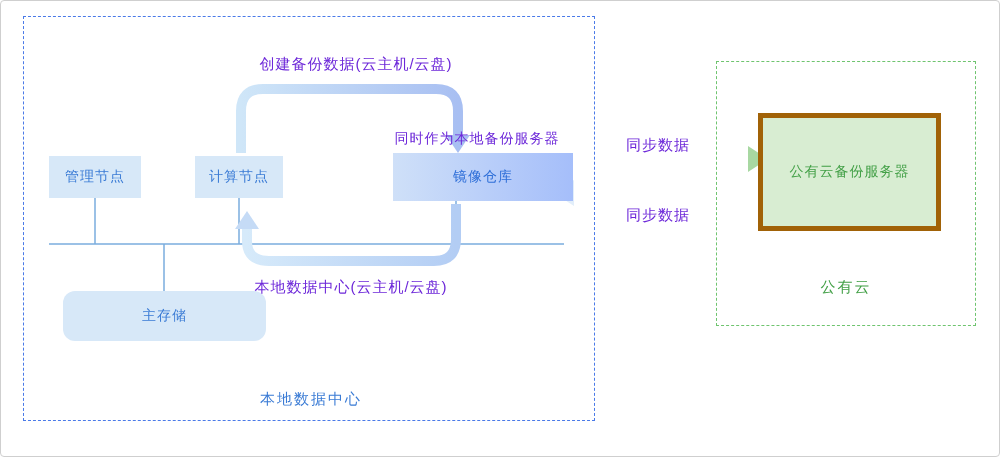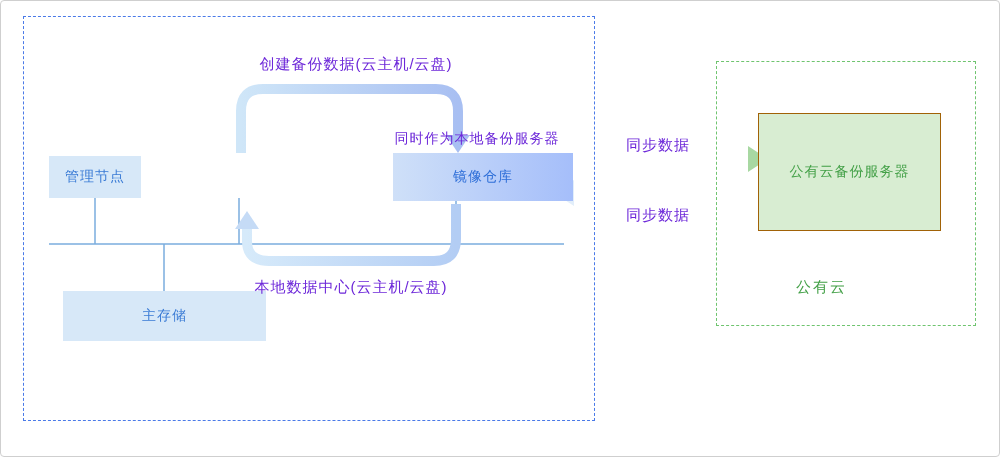--- a/index.html
+++ b/index.html
@@ -43,43 +43,43 @@
     letter-spacing: 1px;
   }
   .node.mgmt    { left: 48px;  top: 155px; width: 92px;  height: 42px; }
   .node.compute { left: 194px; top: 155px; width: 88px;  height: 42px; }
   .node.mirror  {
     left: 386px; top: 152px; width: 180px; height: 48px;
     background: linear-gradient(to right, #cfe0f8, #a5befa);
     color: #2f6fd8;
     margin-left: 6px;
   }
-  .node.storage { left: 62px;  top: 290px; width: 203px; height: 50px; }
+  .node.storage { left: 62px;  top: 290px; width: 203px; height: 50px; border-radius: 12px; }
   .node.cloudserver {
     left: 757px; top: 112px; width: 183px; height: 118px;
     background: #d8edd2;
-    border: 1px solid #a16207;
+    border: 5px solid #a16207;
     color: #43a047;
   }
   .flow-label {
     position: absolute;
     font-size: 15px;
     color: #6d28d9;
     text-align: center;
     letter-spacing: 1px;
   }
   .flow-label.mirror-note { left: 386px; top: 129px; width: 180px; font-size: 14px; white-space: nowrap; text-align: center; }
   .flow-label.create  { left: 230px; top: 54px;  width: 250px; }
   .flow-label.restore { left: 225px; top: 277px; width: 250px; }
   .flow-label.sync-top    { left: 607px; top: 135px; width: 100px; }
   .flow-label.sync-bottom { left: 607px; top: 205px; width: 100px; }
   .region-label {
     position: absolute;
     font-size: 15px;
-    text-align: left;
+    text-align: center;
     letter-spacing: 2px;
   }
   .region-label.local-dc { left: 230px; top: 389px; width: 160px; color: #3a7bd5; }
   .region-label.pub-cloud { left: 795px; top: 277px; width: 100px; color: #43a047; }
 </style>
 </head>
 <body>
 
 <div class="stage">
 
@@ -121,31 +121,35 @@
     <line x1="570" y1="158" x2="747" y2="158" stroke="url(#gradSyncRight)" stroke-width="14"></line>
     <polygon points="747,145 747,171 767,158" fill="#a8d8a2"></polygon>
 
     <line x1="573" y1="192" x2="749" y2="192" stroke="url(#gradSyncLeft)" stroke-width="14"></line>
     <polygon points="573,179 573,205 553,192" fill="#e2eefa"></polygon>
   </svg>
 
   <div class="node mgmt">
     <span>管理节点</span>
   </div>
+  <div class="node compute">
+    <span>计算节点</span>
+  </div>
   <div class="node mirror">
     <span>镜像仓库</span>
   </div>
   <div class="node storage">
     <span>主存储</span>
   </div>
   <div class="node cloudserver">
     <span>公有云备份服务器</span>
   </div>
 
   <div class="flow-label mirror-note">同时作为本地备份服务器</div>
   <div class="flow-label create">创建备份数据(云主机/云盘)</div>
   <div class="flow-label restore">本地数据中心(云主机/云盘)</div>
   <div class="flow-label sync-top">同步数据</div>
   <div class="flow-label sync-bottom">同步数据</div>
 
+  <div class="region-label local-dc">本地数据中心</div>
   <div class="region-label pub-cloud">公有云</div>
 
 </div>
 
 </body></html>

